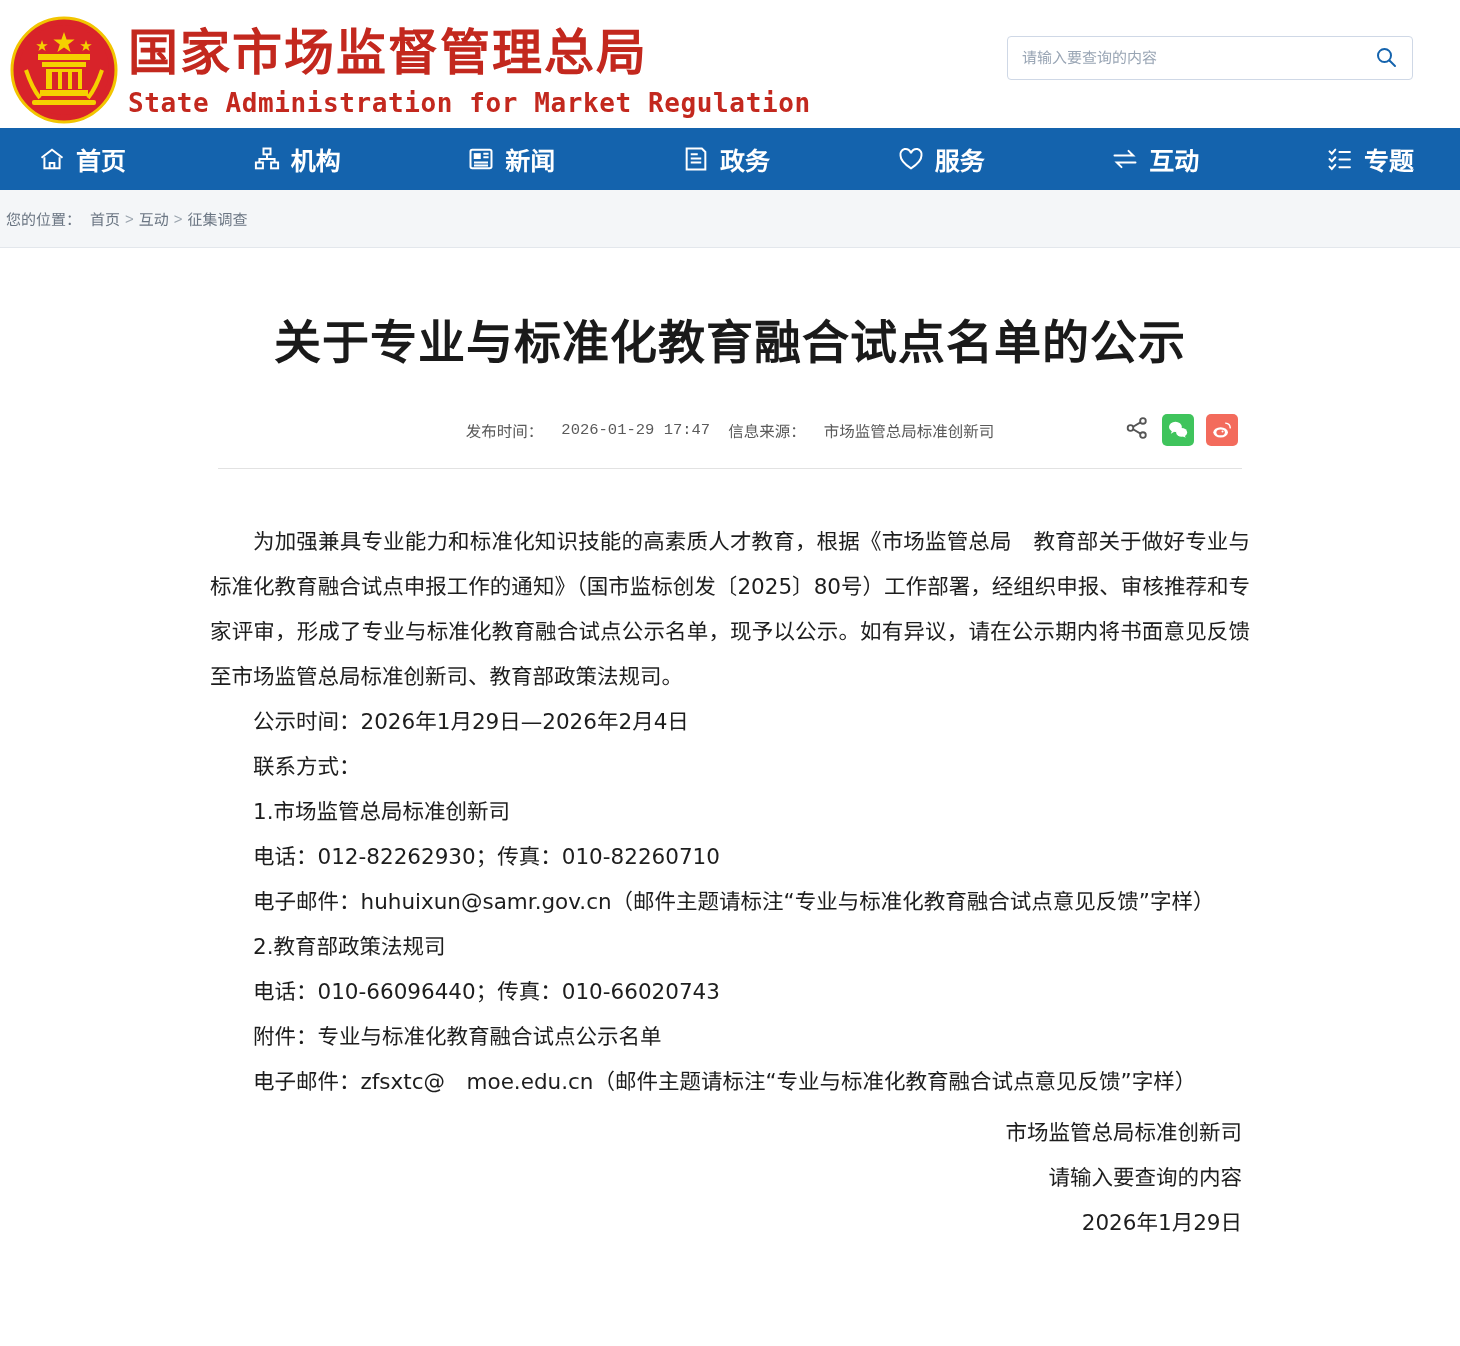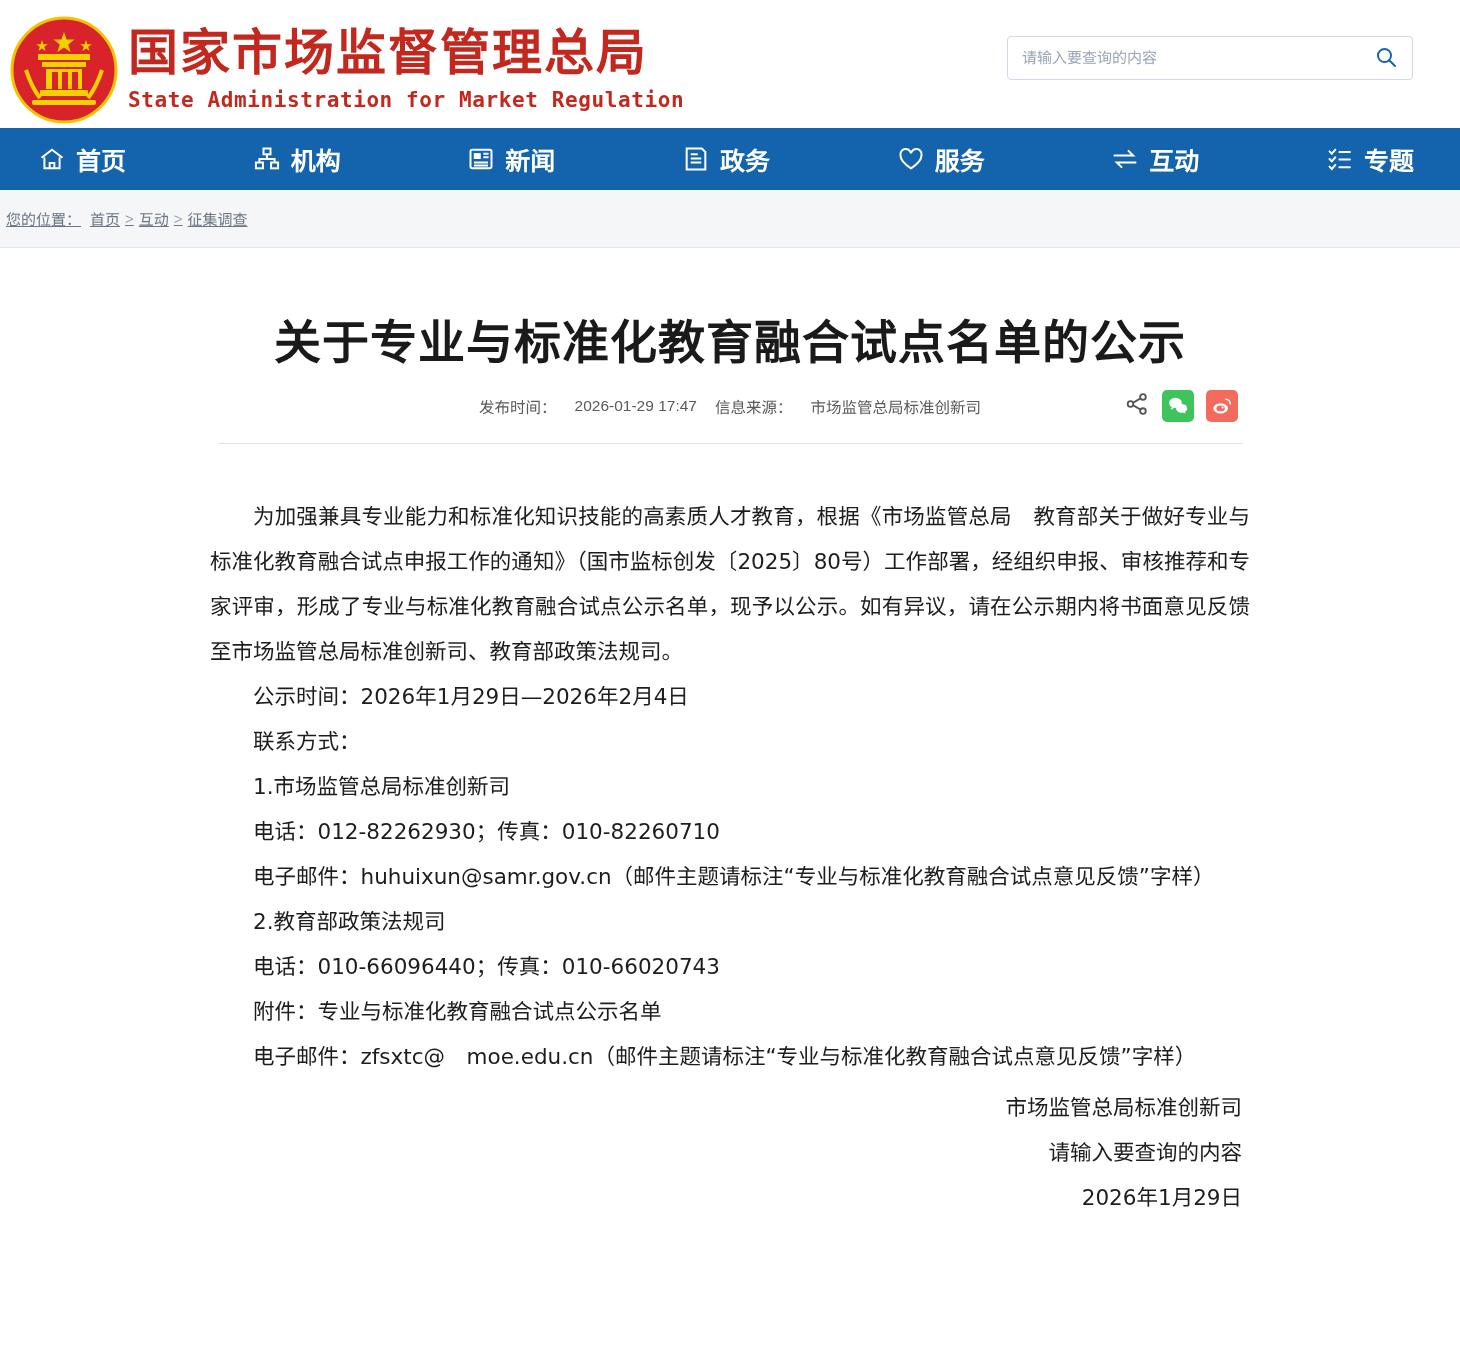--- a/index.html
+++ b/index.html
@@ -40,21 +40,21 @@
     font-family: "DejaVu Sans", "Liberation Sans", sans-serif;
     font-size: 50px;
     font-weight: bold;
     color: #c3281e;
     letter-spacing: 2px;
     line-height: 1.25;
     white-space: nowrap;
   }
   .logo-en {
     font-family: "DejaVu Sans Mono", "Liberation Mono", monospace;
-    font-size: 21px;
+    font-size: 26px;
     font-weight: bold;
     color: #c3281e;
     letter-spacing: 0.6px;
     white-space: nowrap;
     margin-top: 3px;
   }
   .search-box {
     position: absolute;
     right: 47px;
     top: 36px;
@@ -118,21 +118,20 @@
   .breadcrumb-bar {
     height: 58px;
     background: #f4f6f8;
     border-bottom: 1px solid #e3e7ec;
     display: flex;
     align-items: center;
     padding-left: 6px;
     font-size: 15px;
     color: #6b7683;
     box-sizing: border-box;
-    text-decoration: underline;
   }
   .breadcrumb-bar .bc-label { margin-right: 4px; }
   .breadcrumb-bar a {
     color: #6b7683;
     text-decoration: none;
     margin: 0 5px;
   }
   .breadcrumb-bar .sep { color: #9aa4ae; }
 
   
@@ -147,28 +146,28 @@
     font-family: "DejaVu Sans", "Liberation Sans", sans-serif;
     font-size: 47px;
     font-weight: bold;
     color: #1a1a1a;
     letter-spacing: 1px;
     line-height: 1.25;
     margin: 0;
   }
   .meta-row {
     position: relative;
-    margin-top: 22px;
+    margin-top: 46px;
     display: flex;
     align-items: center;
     justify-content: center;
     gap: 18px;
     font-size: 15.5px;
     color: #5a5a5a;
-    font-family: Liberation Sans, sans-serif;
+    font-family: Liberation Mono, monospace;
   }
   .meta-item { white-space: nowrap; }
   .share-icons {
     position: absolute;
     right: 52px;
     top: 50%;
     transform: translateY(-50%);
     display: flex;
     align-items: center;
     gap: 12px;

